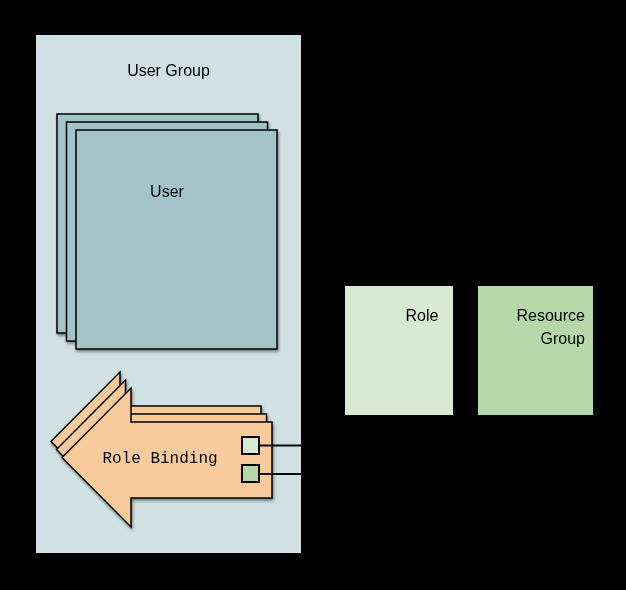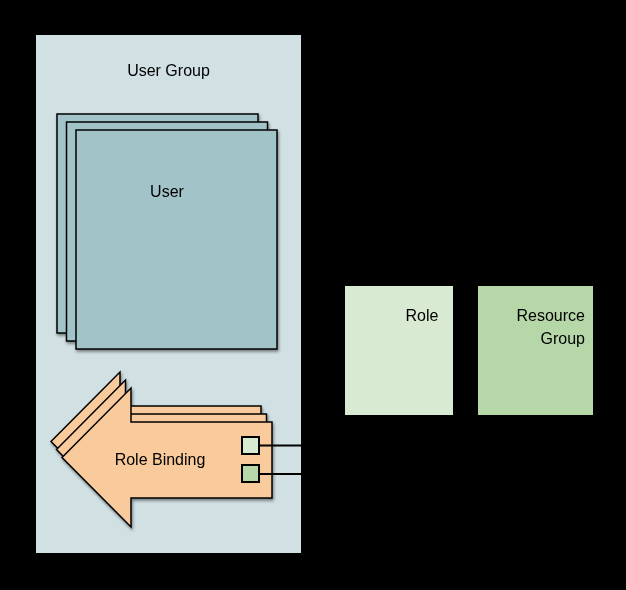--- a/index.html
+++ b/index.html
@@ -68,19 +68,19 @@
 
     <rect x="345" y="286" width="108" height="129" fill="#d9ead3"></rect>
 
     <rect x="478" y="286" width="115" height="129" fill="#b6d7a8"></rect>
   </svg>
 
   <div class="label" style="left:36px;  top:59px;  width:265px;">User Group</div>
 
   <div class="label" style="left:57px;  top:151px; width:220px;margin-top:29px;">User</div>
 
-  <div class="label" style="left:50px;  top:448px; width:220px;">Role Binding</div>
+  <div class="label" style="left:50px;  top:448px; width:220px;font-family:Liberation Mono, monospace;">Role Binding</div>
 
   <div class="label" style="left:345px; top:304px; width:122px;margin-left:16px;">Role</div>
 
   <div class="label wrap" style="left:495px; top:304px; width:90px;">Resource Group</div>
 
 </div>
 
 </body></html>

